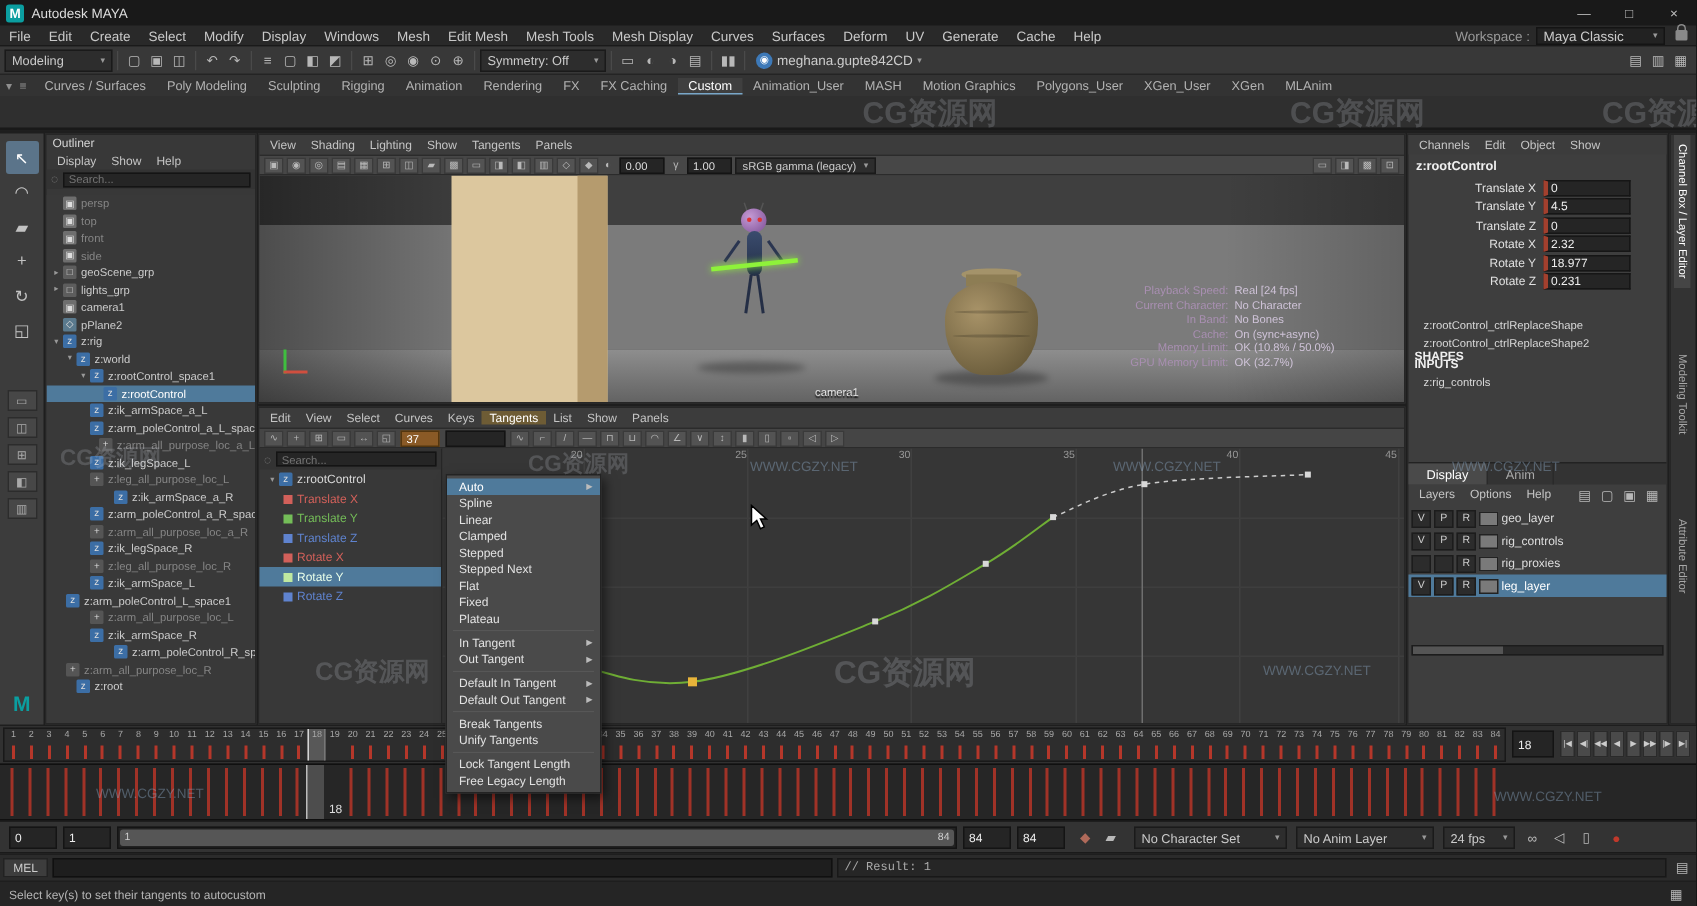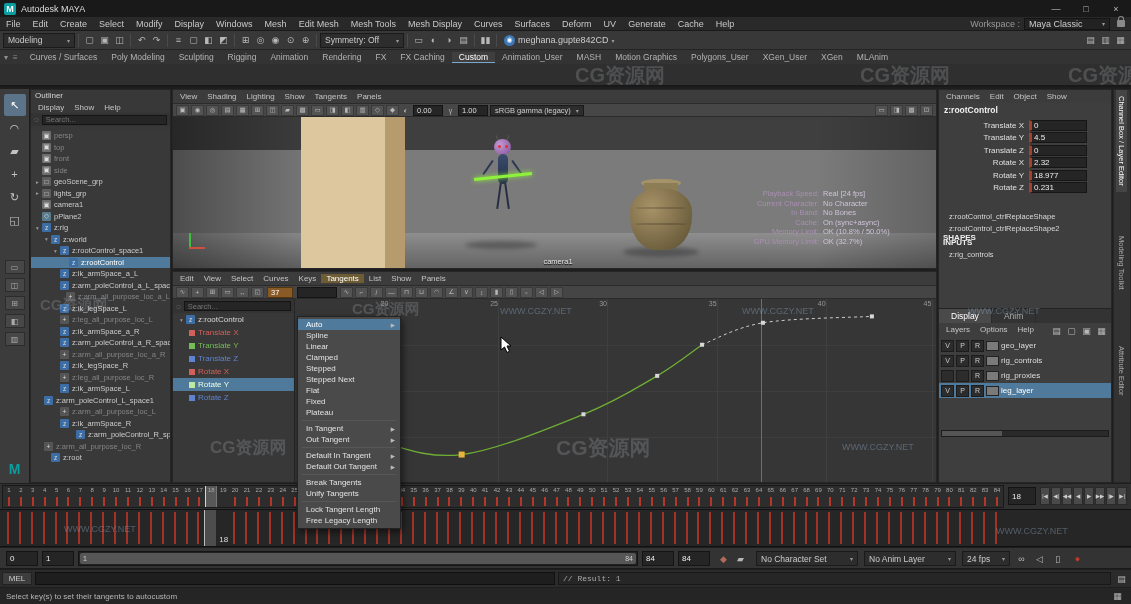--- a/index.html
+++ b/index.html
@@ -390,21 +390,21 @@
         <div class="trow" style="padding-left: 20px;">
           <span class="exp"></span>
           <span class="oi ref">z</span>
           <span>z:ik_legSpace_L</span>
         </div>
         <div class="trow dim" style="padding-left: 20px;">
           <span class="exp"></span>
           <span class="oi loc">+</span>
           <span>z:leg_all_purpose_loc_L</span>
         </div>
-        <div class="trow" style="padding-left: 20px;">
+        <div class="trow" style="padding-left: 36px;">
           <span class="exp"></span>
           <span class="oi ref">z</span>
           <span>z:ik_armSpace_a_R</span>
         </div>
         <div class="trow" style="padding-left: 20px;">
           <span class="exp"></span>
           <span class="oi ref">z</span>
           <span>z:arm_poleControl_a_R_space</span>
         </div>
         <div class="trow dim" style="padding-left: 20px;">

